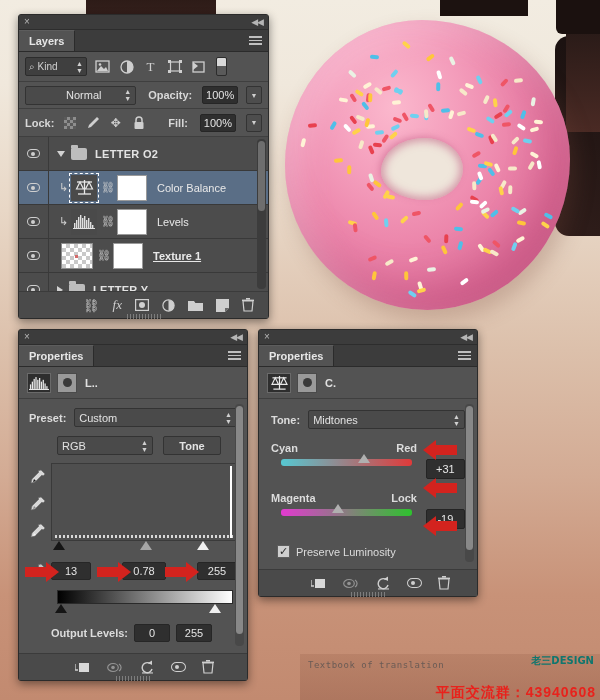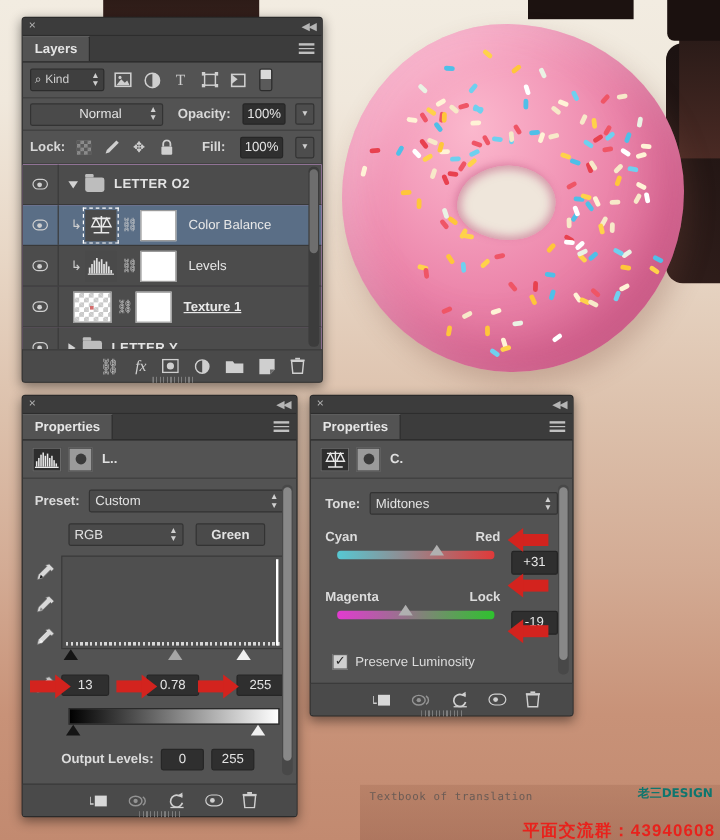--- a/index.html
+++ b/index.html
@@ -122,21 +122,21 @@
   .lock-row { height: 28px; padding: 0 6px; gap: 8px; border-bottom:1px solid #3f3f3f;}
   .lock-ico { width: 15px; height: 15px; display:flex; align-items:center; justify-content:center;
               color:#cdcdcd; font-size: 12px;}
   .checker { width: 12px; height: 12px;
              background-image:
                linear-gradient(45deg,#8d8d8d 25%,transparent 25%,transparent 75%,#8d8d8d 75%),
                linear-gradient(45deg,#8d8d8d 25%,transparent 25%,transparent 75%,#8d8d8d 75%);
              background-size: 6px 6px; background-position: 0 0, 3px 3px;
              background-color: #5a5a5a; }
 
-  .layers-list { position: absolute; left:0; right:0; top: 122px; bottom: 27px; background: #f0abfc; overflow:hidden;}
+  .layers-list { position: absolute; left:0; right:0; top: 122px; bottom: 27px; background: #4c1d95; overflow:hidden;}
   .layer-row { height: 34px; display:flex; align-items:center; border-bottom:1px solid #393939;
                background:#4c4c4c; position: relative;}
   .layer-row.selected { background: #5a6e86; }
   .eye-cell { width: 30px; display:flex; align-items:center; justify-content:center;
               border-right: 1px solid #3a3a3a; height:100%; }
   .eye { width: 13px; height: 9px; border-radius: 50%/70% 70% 70% 70%;
          border: 1.6px solid #cfcfcf; position: relative; }
   .eye:after { content:''; position:absolute; left:3.4px; top:1.6px; width:4px;height:4px;
                border-radius:50%; background:#cfcfcf; }
   .tri { width: 0; height: 0; margin-left: 8px; }
@@ -650,21 +650,21 @@
         <span>Custom</span>
         <span class="arrows">▲<br>▼</span>
       </div>
     </div>
 
     <div class="row" style="gap:10px; margin-top:9px; padding-left:28px;">
       <div class="combo" style="width:96px;">
         <span>RGB</span>
         <span class="arrows">▲<br>▼</span>
       </div>
-      <div class="combo" style="width:58px;justify-content:center;font-weight:bold;">Green</div>
+      <div class="combo" style="width:58px;justify-content:center;font-weight:bold;">Tone</div>
     </div>
 
     <div class="row" style="margin-top:8px; align-items:flex-start;">
       <div style="display:flex;flex-direction:column;gap:7px;padding-top:4px;">
         <span class="eyedrop">
           <svg width="16" height="16" viewBox="0 0 16 16">
               <path d="M11 1 l4 4 -2 2 -1-1 -7 7 -4 1 1-4 7-7 -1-1 Z" fill="#d8d8d8" stroke="#6a6a6a" stroke-width=".6"></path>
               <path d="M4 10 l2 2 -3 1 Z" fill="#1a1a1a"></path>
             </svg>
         </span>

